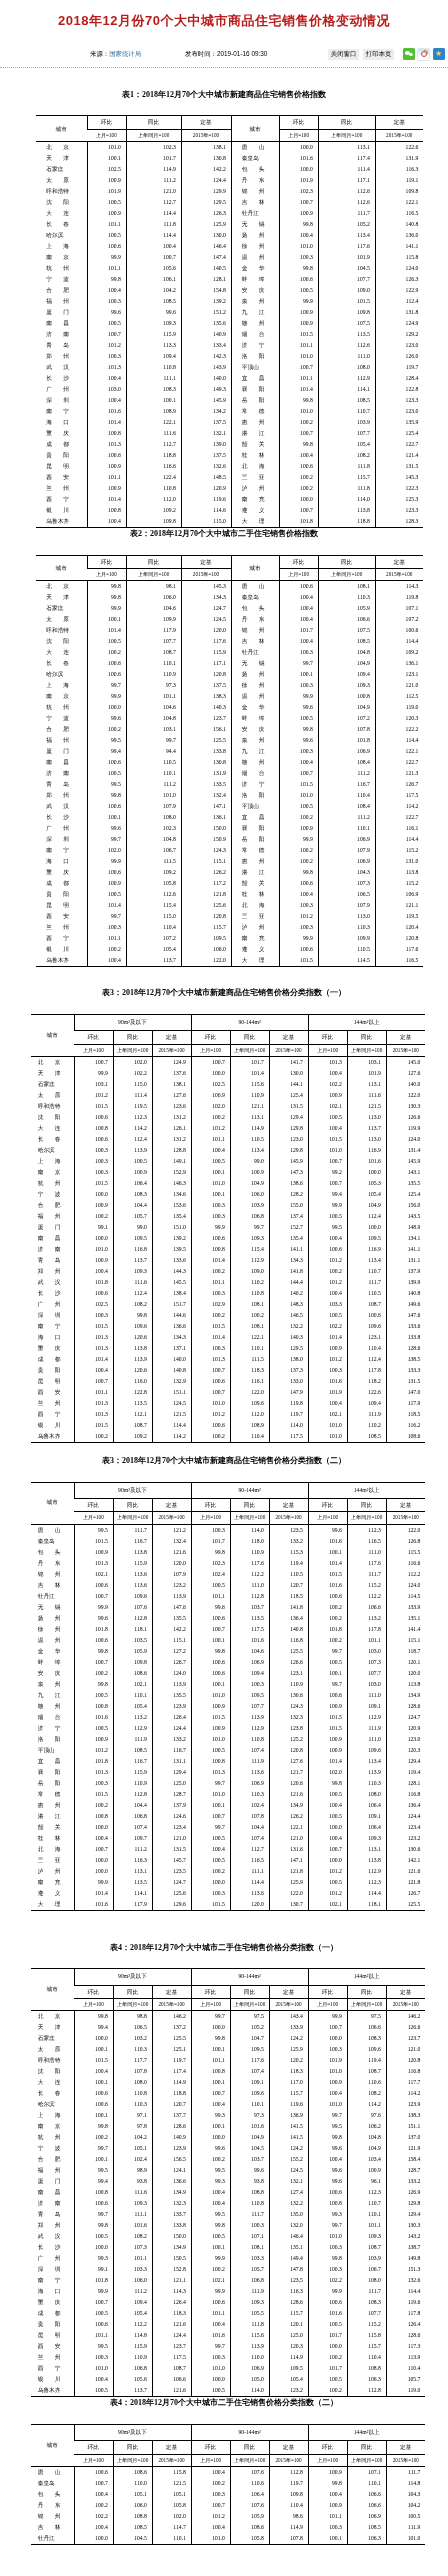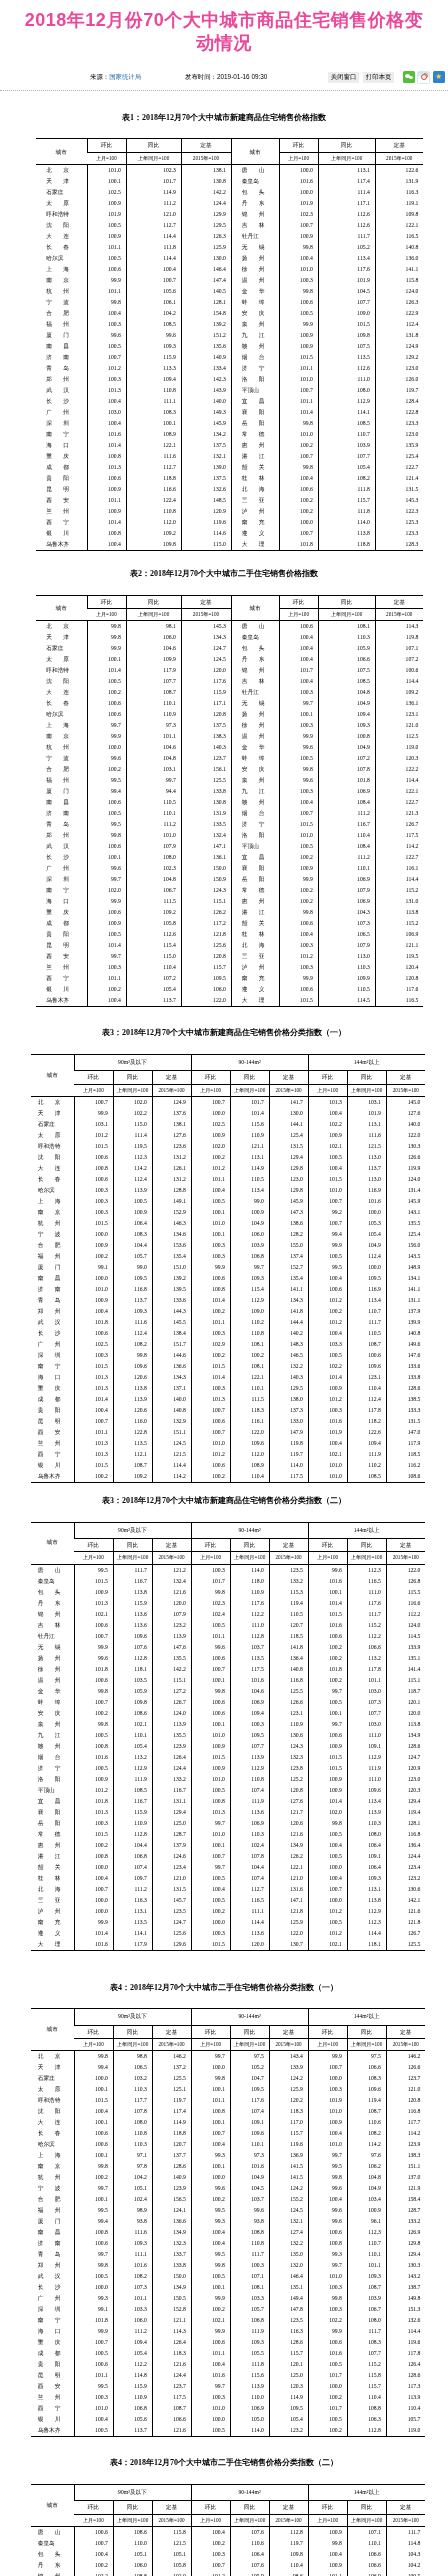--- a/index.html
+++ b/index.html
@@ -1,19 +1,19 @@
 <!DOCTYPE html>
 <html style="font-size:8.2px"><head>
 <meta charset="utf-8">
 <style>
   html,body{margin:0;padding:0;background:#fff;}
   body{width:448px;font-family:"Liberation Sans",sans-serif;color:#000;padding-bottom:7.2px;}
   
   .page-title{margin:9.3px 15.5px 0;text-align:center;font-family:"Liberation Sans",sans-serif;
-    font-size:18px;font-weight:bold;line-height:23px;color:#ec4899;letter-spacing:0.5px;}
+    font-size:13px;font-weight:bold;line-height:23px;color:#b91c1c;letter-spacing:0.5px;}
   .meta{position:relative;height:12.4px;margin-top:16.5px;font-size:6.4px;}
   .meta .src{position:absolute;left:90px;top:1.5px;}
   .meta .src a{color:#2b6fa8;text-decoration:none;}
   .meta .time{position:absolute;left:185px;top:1.5px;}
   .meta .btn{position:absolute;top:0.5px;background:#ededed;padding:1px 2.6px;font-size:6.4px;color:#000;cursor:pointer;}
   .meta .btn.close{right:89px;}
   .meta .btn.print{right:54px;}
   .share{position:absolute;right:3.1px;top:-1px;display:flex;gap:2.1px;}
   .share .ic{width:12.4px;height:12.4px;border-radius:1.5px;position:relative;display:inline-block;cursor:pointer;}
   .ic.wechat{background:#54be34;}
@@ -21,22 +21,22 @@
   .ic.wechat::after{content:"";position:absolute;left:6.2px;top:5.2px;width:4.1px;height:3.1px;border-radius:50%;background:#fff;}
   .ic.weibo{background:linear-gradient(#c3e4f8,#ffffff 65%);border:0.5px solid #d7e8f2;width:11.3px;height:11.3px;}
   .ic.weibo::before{content:"";position:absolute;left:2.6px;top:2.6px;width:4.1px;height:4.1px;border:1.5px solid #d9452c;border-radius:50%;}
   .ic.weibo::after{content:"";position:absolute;right:1px;top:1px;width:3.1px;height:3.1px;border-top:1px solid #e8823c;border-right:1px solid #e8823c;border-radius:0 3.6px 0 0;}
   .ic.qzone{background:#2c83d2;}
   .ic.qzone::after{content:"★";position:absolute;left:0;top:0;width:12.4px;height:12.4px;line-height:12.4px;text-align:center;color:#ffd43a;font-size:7.7px;}
   hr.dotted{border:none;border-top:0.5px dotted #adadad;margin:6.2px 0 0 0;}
   
   .tbl-title{text-align:center;font-family:"Liberation Serif","DejaVu Serif",serif;
     font-size:8px;font-weight:bold;margin:0;}
-  #t1-title{margin-top:20.6px;} #t2-title{margin-top:17px;} #t3a-title{margin-top:20px;}
-  #t3b-title{margin-top:12px;} #t4a-title{margin-top:31px;} #t4b-title{margin-top:20px;}
+  #t1-title{margin-top:20.6px;} #t2-title{} #t3a-title{margin-top:20px;}
+  #t3b-title{margin-top:12px;} #t4a-title{margin-top:31px;} #t4b-title{margin-top:0;}
   
   table{border-collapse:collapse;table-layout:fixed;
     font-family:"Liberation Serif","DejaVu Serif",serif;font-size:5.7px;
     border-top:1.5px solid #000;border-bottom:1.5px solid #000;margin-top:15.5px;}
   table.idx{width:387px;margin-left:36px;}
   table.cls{width:394px;margin-left:31px;}
   th,td{padding:0;font-weight:normal;border-left:0.5px solid #000;overflow:hidden;white-space:nowrap;}
   th:first-child,td:first-child{border-left:none;}
   thead th{text-align:center;border-bottom:0.5px solid #000;font-size:5.7px;}
   thead tr.grp th{height:15.5px;line-height:15.5px;}

